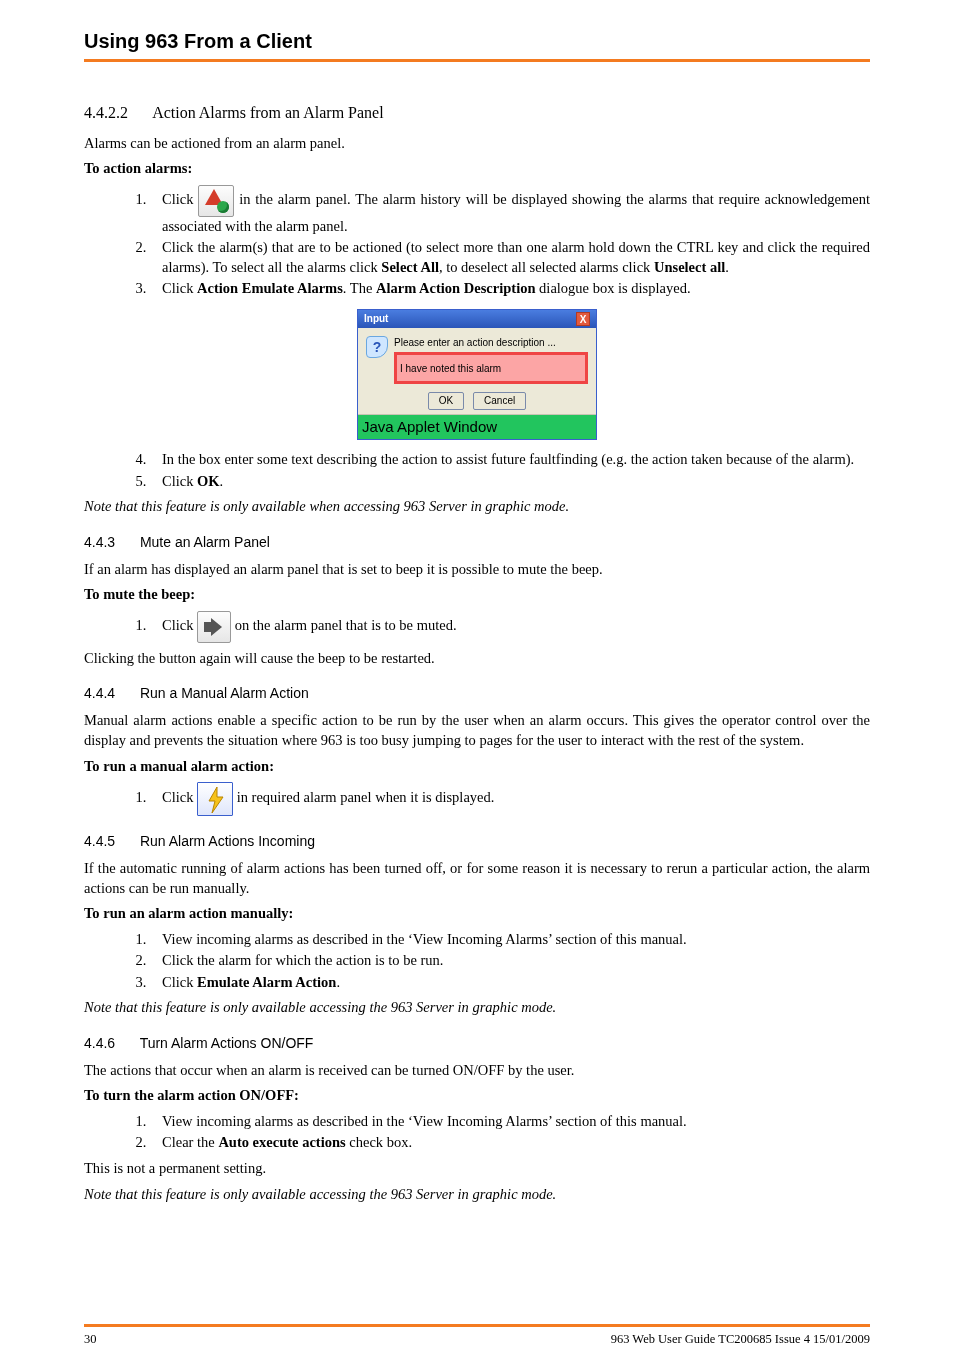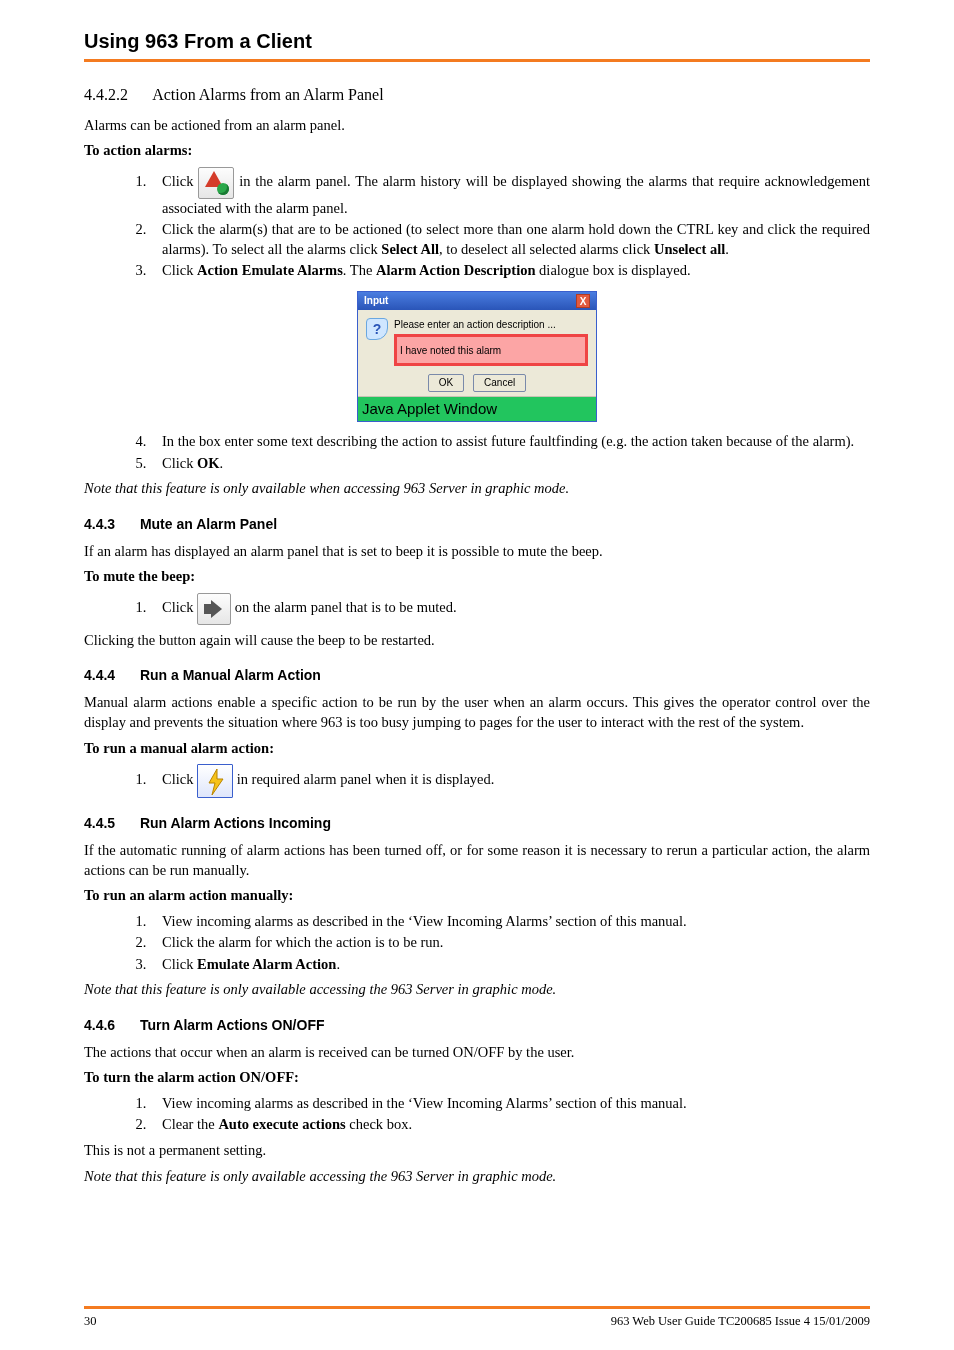--- a/index.html
+++ b/index.html
@@ -12,30 +12,30 @@
     margin: 0 auto;
     padding: 28px 84px 40px 84px;
     line-height: 1.35;
   }
   .header-title {
     font-family: Arial, Helvetica, sans-serif;
     font-size: 20px;
     font-weight: bold;
     padding-bottom: 4px;
     border-bottom: 3px solid #f47b20;
-    margin-bottom: 22px;
+    margin-bottom: 40px;
   }
   .section-num-heading {
     font-size: 16px;
     margin: 18px 0 10px 0;
   }
   .section-num-heading .num { display:inline-block; min-width:65px; }
   .h-bold {
     font-family: Arial, Helvetica, sans-serif;
-    font-weight: bold;
+    font-weight: normal;
     font-size: 14px;
     margin: 16px 0 8px 0;
   }
   .h-bold .num { display:inline-block; min-width:52px; }
   p { margin: 6px 0; text-align: justify; }
   .bold { font-weight: bold; }
   .italic { font-style: italic; }
   ol { list-style: decimal; margin: 4px 0 6px 52px; padding-left: 14px; }
   ol li { padding-left: 12px; margin: 2px 0; text-align: justify; }
   .li-inline { display:inline; }

